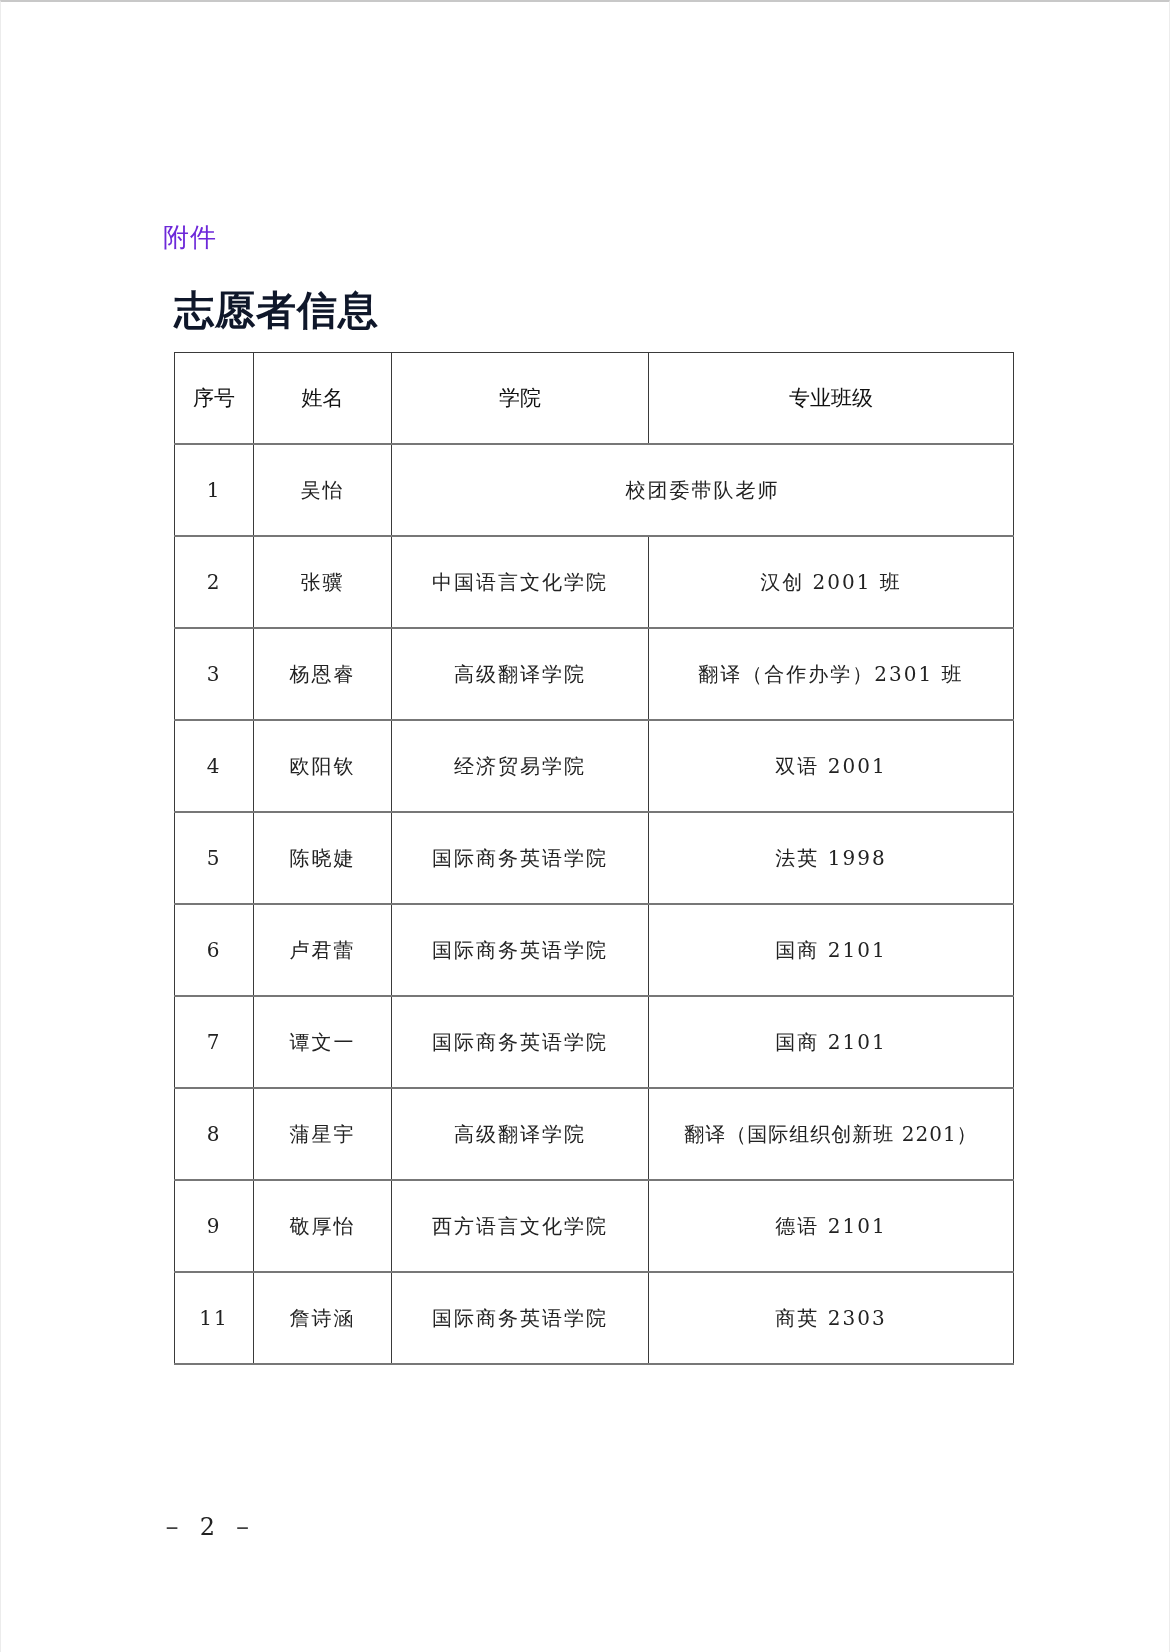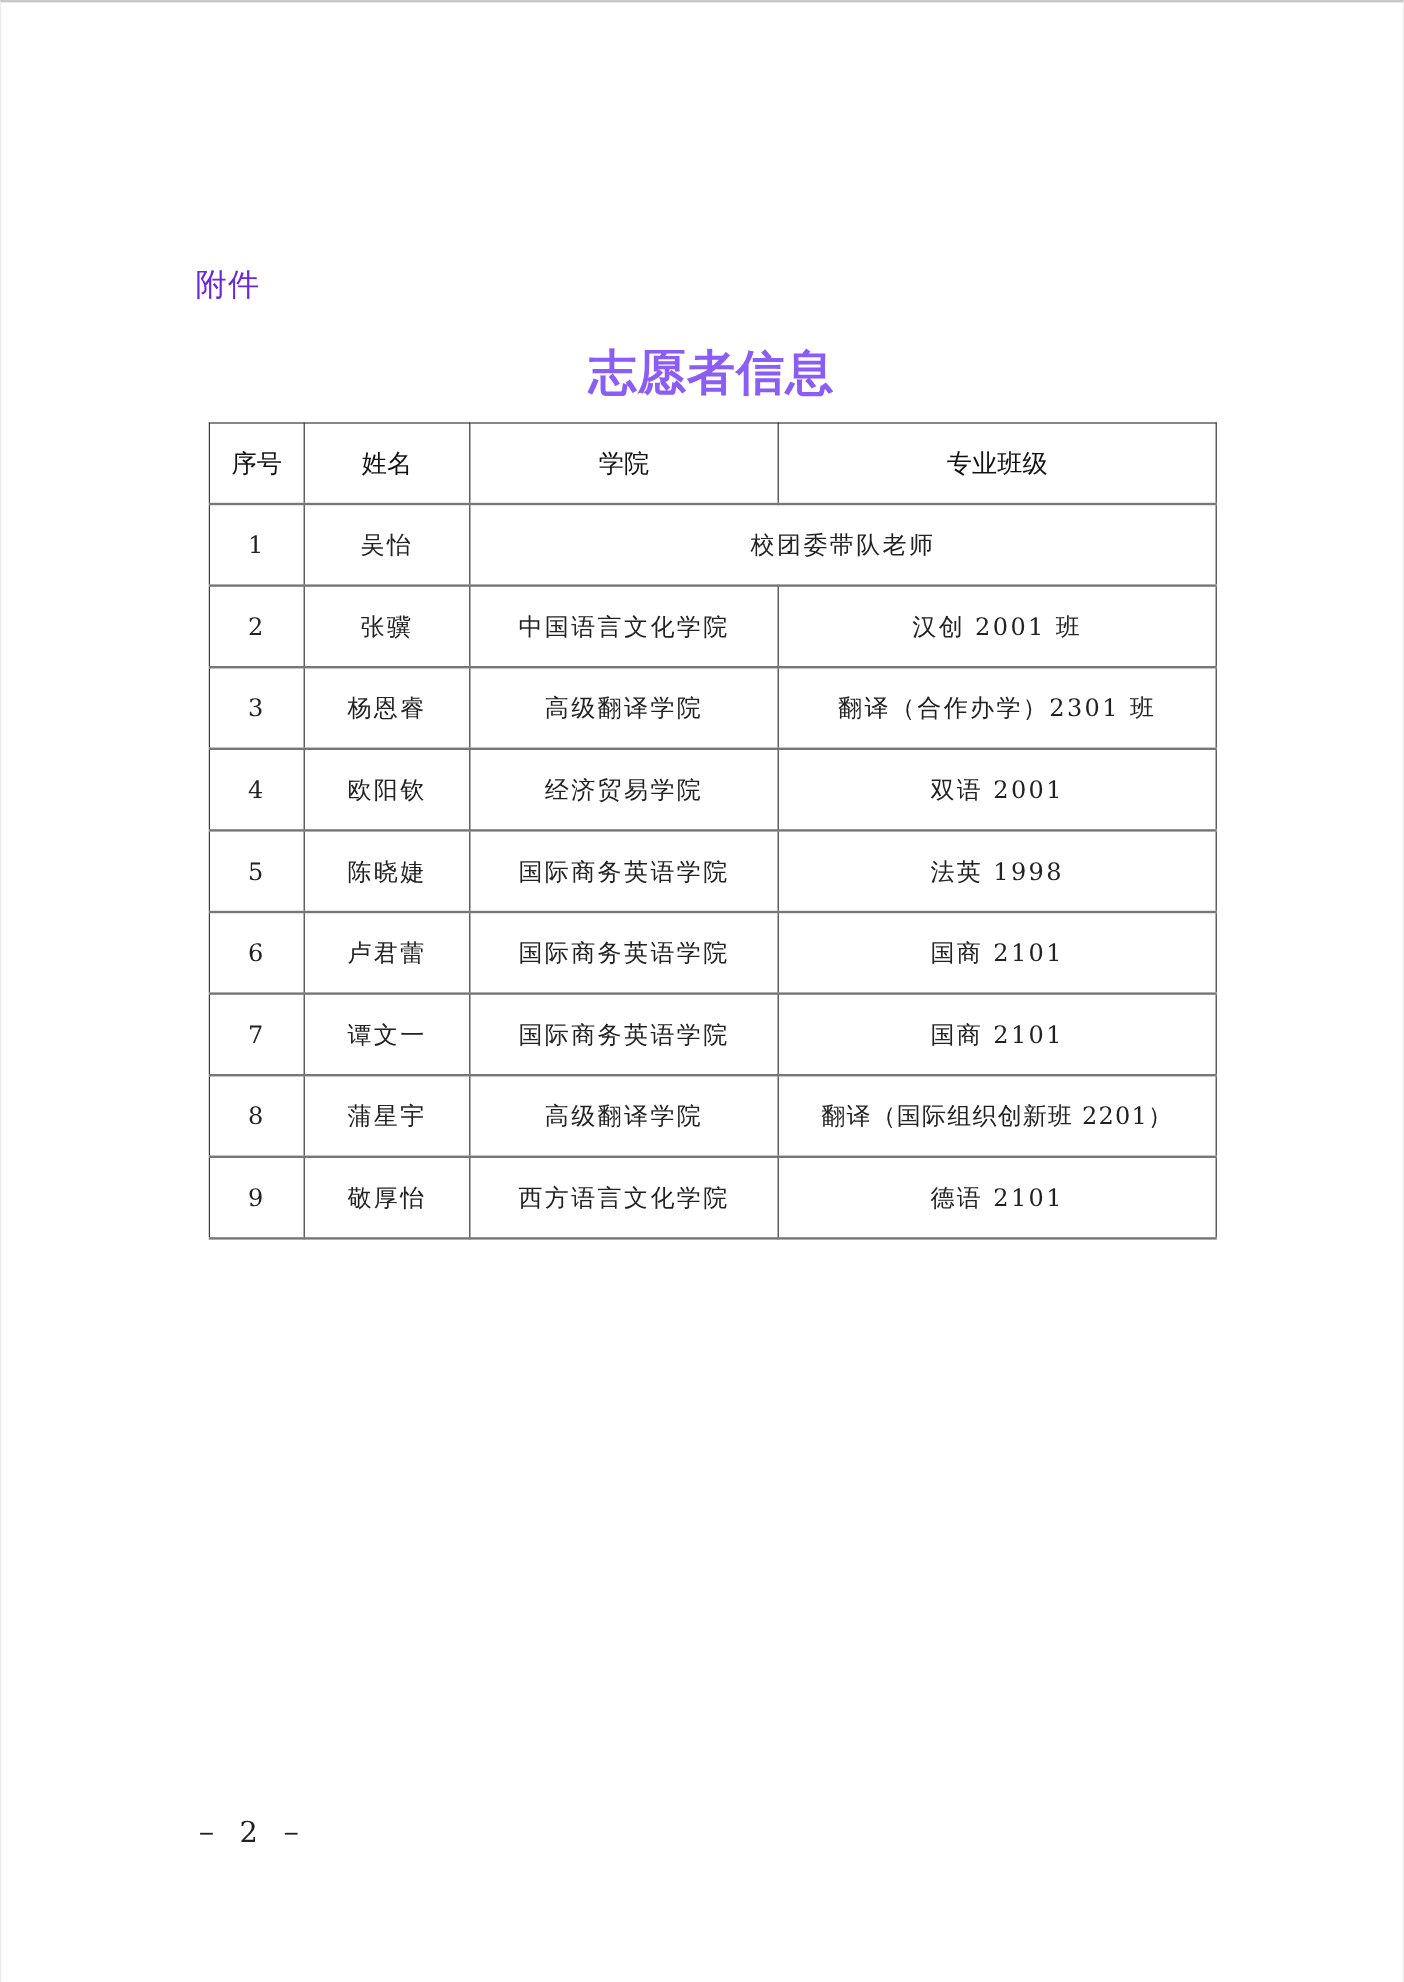--- a/index.html
+++ b/index.html
@@ -30,39 +30,38 @@
       font-family: "DejaVu Sans", "Liberation Sans", sans-serif;
       font-size: 26px;
       letter-spacing: 1px;
       color: #6d28d9;
     }
     .doc-title {
       position: absolute;
       left: 174px;
       width: 838px;
       top: 283px;
-      text-align: center;
       font-family: "DejaVu Serif", "Liberation Serif", serif;
       font-weight: bold;
       font-size: 40px;
       letter-spacing: 1px;
-      color: #8b5cf6;
+      color: #0f172a;
     }
     table.volunteers {
       position: absolute;
       left: 174px;
       top: 352px;
       width: 839px;
       border-collapse: collapse;
       table-layout: fixed;
     }
     table.volunteers td, table.volunteers th {
       border: 1.5px solid #3a3a3a;
       height: 66px;
-      padding: 0;
+      padding: 12px;
       text-align: center;
       vertical-align: middle;
       font-weight: normal;
     }
     table.volunteers tr { border-bottom: 2px solid #777; }
     table.volunteers th {
       font-family: "DejaVu Sans", "Liberation Sans", sans-serif;
       font-size: 21px;
       color: #111;
     }
@@ -157,16 +156,22 @@
       <td>蒲星宇</td>
       <td>高级翻译学院</td>
       <td style="letter-spacing:1px;border-radius:27px;">翻译（国际组织创新班 2201）</td>
     </tr>
     <tr>
       <td>9</td>
       <td>敬厚怡</td>
       <td>西方语言文化学院</td>
       <td>德语 2101</td>
     </tr>
+    <tr>
+      <td>11</td>
+      <td>詹诗涵</td>
+      <td>国际商务英语学院</td>
+      <td>商英 2303</td>
+    </tr>
   </tbody>
 </table>
 
 <div class="page-number">－ 2 －</div>
 
 </body></html>

